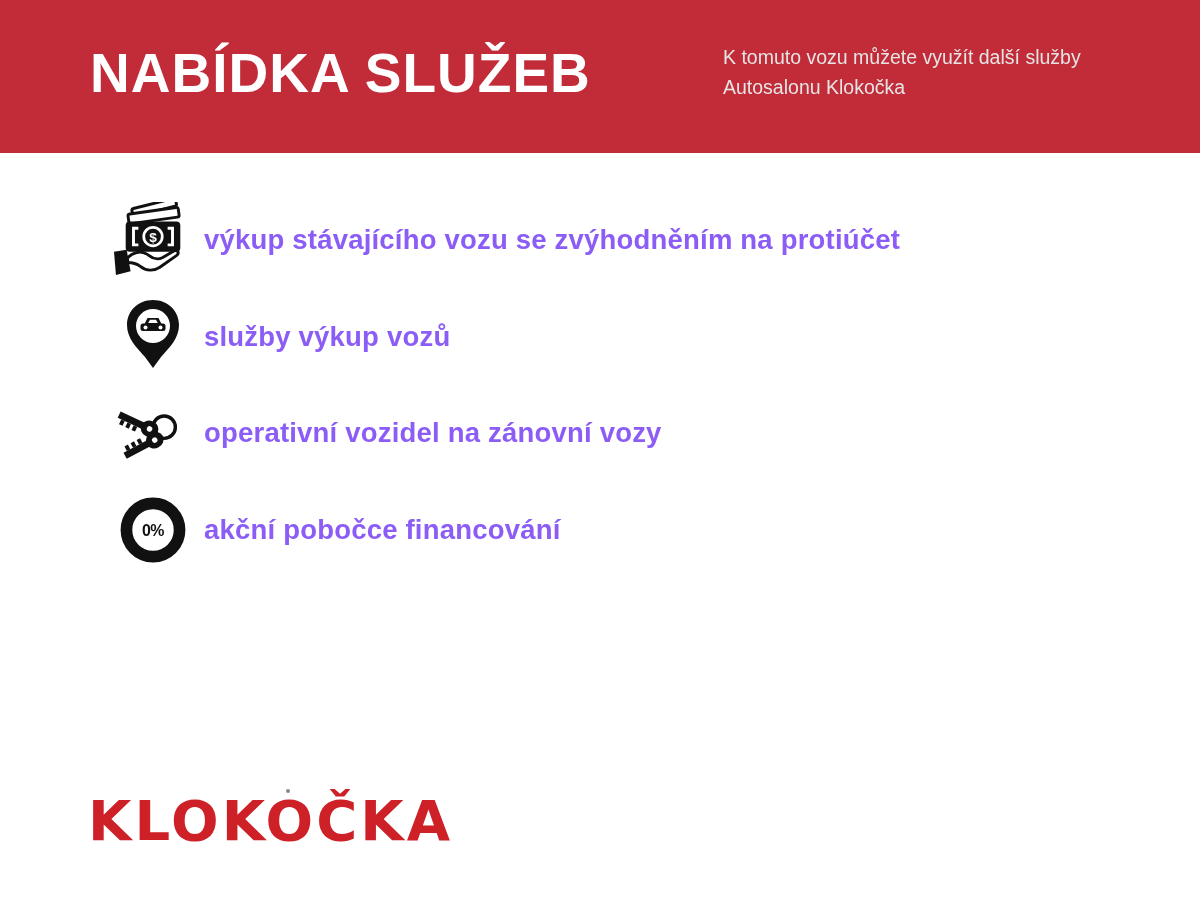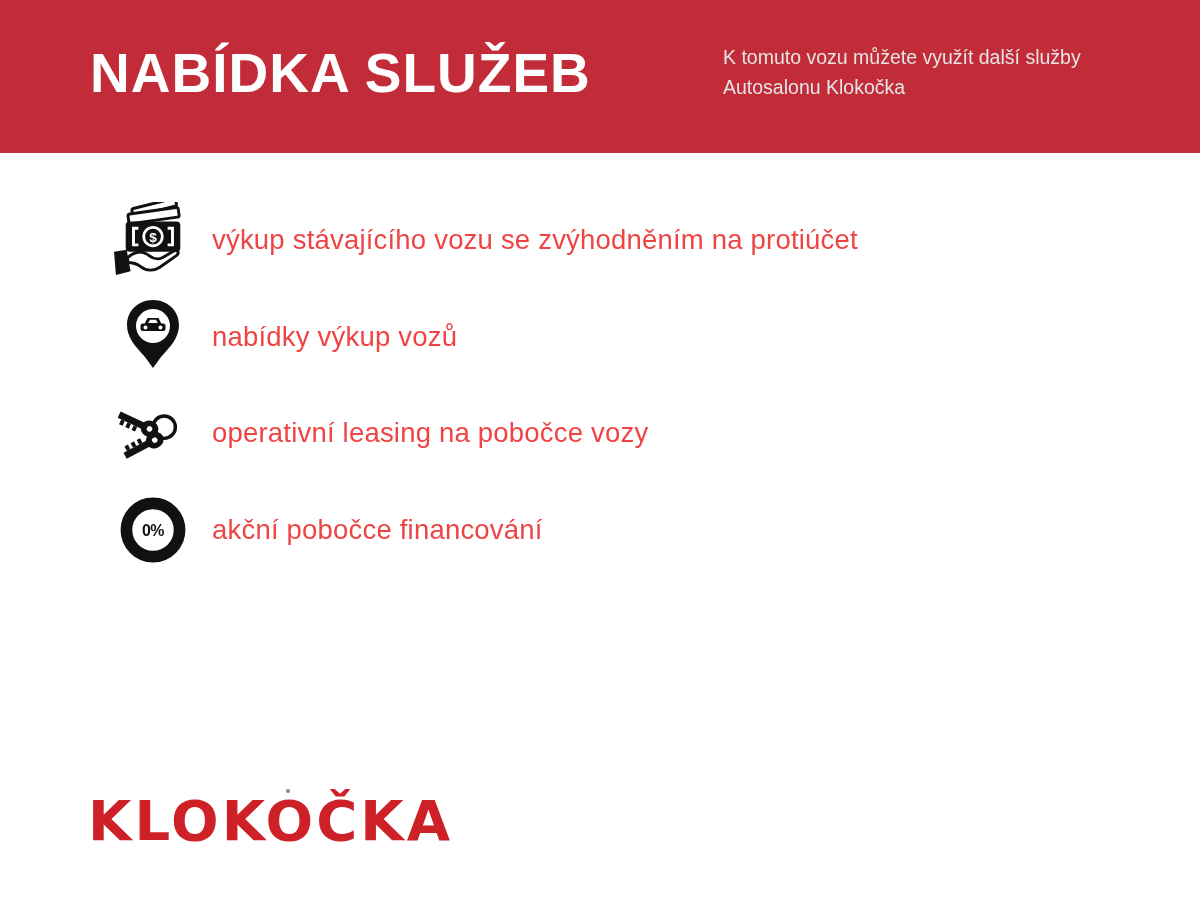--- a/index.html
+++ b/index.html
@@ -9,21 +9,21 @@
   
   .banner{position:absolute;left:0;top:0;width:1200px;height:153px;background:#c22b38;}
   .banner-title{position:absolute;left:90px;top:40px;color:#ffffff;font-size:55px;
         font-weight:700;letter-spacing:1px;line-height:66px;white-space:nowrap;}
   .banner-subtitle{position:absolute;left:723px;top:42px;width:392px;color:#e5e5e5;
         font-size:19.5px;line-height:30px;font-weight:400;}
 
   
   .row{position:absolute;left:110px;height:80px;display:flex;align-items:center;}
   .icon-cell{width:86px;flex:none;display:flex;justify-content:center;align-items:center;}
-  .row-label{margin-left:16px;font-weight:400;font-size:27.5px;color:#ef4444;
+  .row-label{margin-left:8px;font-weight:700;font-size:27.5px;color:#8b5cf6;
         letter-spacing:0.2px;white-space:nowrap;}
   .r1{top:200px}.r2{top:297px}.r3{top:393px}.r4{top:490px}.r5{top:588px}.r6{top:683px}
 
   
   .logo{position:absolute;left:88px;top:788px;color:#cd2027;
         font-family:"DejaVu Sans",sans-serif;font-weight:700;font-size:56px;
         letter-spacing:3px;white-space:nowrap;}
   .stray-mark{position:absolute;left:286px;top:789px;width:4px;height:4px;
         border-radius:50%;background:#8a8a8a;}
 
@@ -65,21 +65,21 @@
       <svg width="64" height="88" viewBox="0 0 64 88" style="margin-top:10px">
         <path d="M32,2 C17,2 6,13 6,27 C6,40 15,49 24,59 L32,70 L40,59 C49,49 58,40 58,27 C58,13 47,2 32,2 Z" fill="#111"></path>
         <circle cx="32" cy="28" r="17" fill="#fff"></circle>
         <path d="M23,27 L26.5,20 L37.5,20 L41,27 Z" fill="#111"></path>
         <path d="M27.2,25 L29,21.8 L35,21.8 L36.8,25 Z" fill="#fff"></path>
         <rect x="19.5" y="25.5" width="25" height="7.5" rx="2.5" fill="#111"></rect>
         <circle cx="24.5" cy="29.5" r="2" fill="#fff"></circle>
         <circle cx="39.5" cy="29.5" r="2" fill="#fff"></circle>
       </svg>
     </div>
-    <div class="row-label">nabídky výkup vozů</div>
+    <div class="row-label">služby výkup vozů</div>
   </div>
 
   <div class="row r3">
     <div class="icon-cell">
       <svg width="96" height="81" viewBox="0 0 100 84" style="margin-top:8px">
         <circle cx="63" cy="30" r="13" fill="none" stroke="#111" stroke-width="4"></circle>
         <g transform="translate(46,32) rotate(205)">
           <rect x="6" y="-4" width="33" height="8" fill="#111"></rect>
           <rect x="14" y="-10" width="4.5" height="6" fill="#111"></rect>
           <rect x="22" y="-10" width="4.5" height="6" fill="#111"></rect>
@@ -90,21 +90,21 @@
         <g transform="translate(52,45) rotate(152)">
           <rect x="6" y="-4" width="33" height="8" fill="#111"></rect>
           <rect x="14" y="4" width="4.5" height="6" fill="#111"></rect>
           <rect x="22" y="4" width="4.5" height="6" fill="#111"></rect>
           <rect x="30" y="4" width="4.5" height="6" fill="#111"></rect>
           <ellipse cx="0" cy="0" rx="10.5" ry="9.5" fill="#111"></ellipse>
           <circle cx="0" cy="0" r="3.2" fill="#fff"></circle>
         </g>
       </svg>
     </div>
-    <div class="row-label">operativní leasing na pobočce vozy</div>
+    <div class="row-label">operativní vozidel na zánovní vozy</div>
   </div>
 
   <div class="row r4">
     <div class="icon-cell">
       <svg width="68" height="68" viewBox="0 0 64 64">
         <circle cx="32" cy="32" r="25" fill="none" stroke="#111" stroke-width="11"></circle>
         <text x="32" y="37.5" text-anchor="middle" font-size="15" font-weight="bold" fill="#111" letter-spacing="-0.5">0%</text>
       </svg>
     </div>
     <div class="row-label">akční pobočce financování</div>

